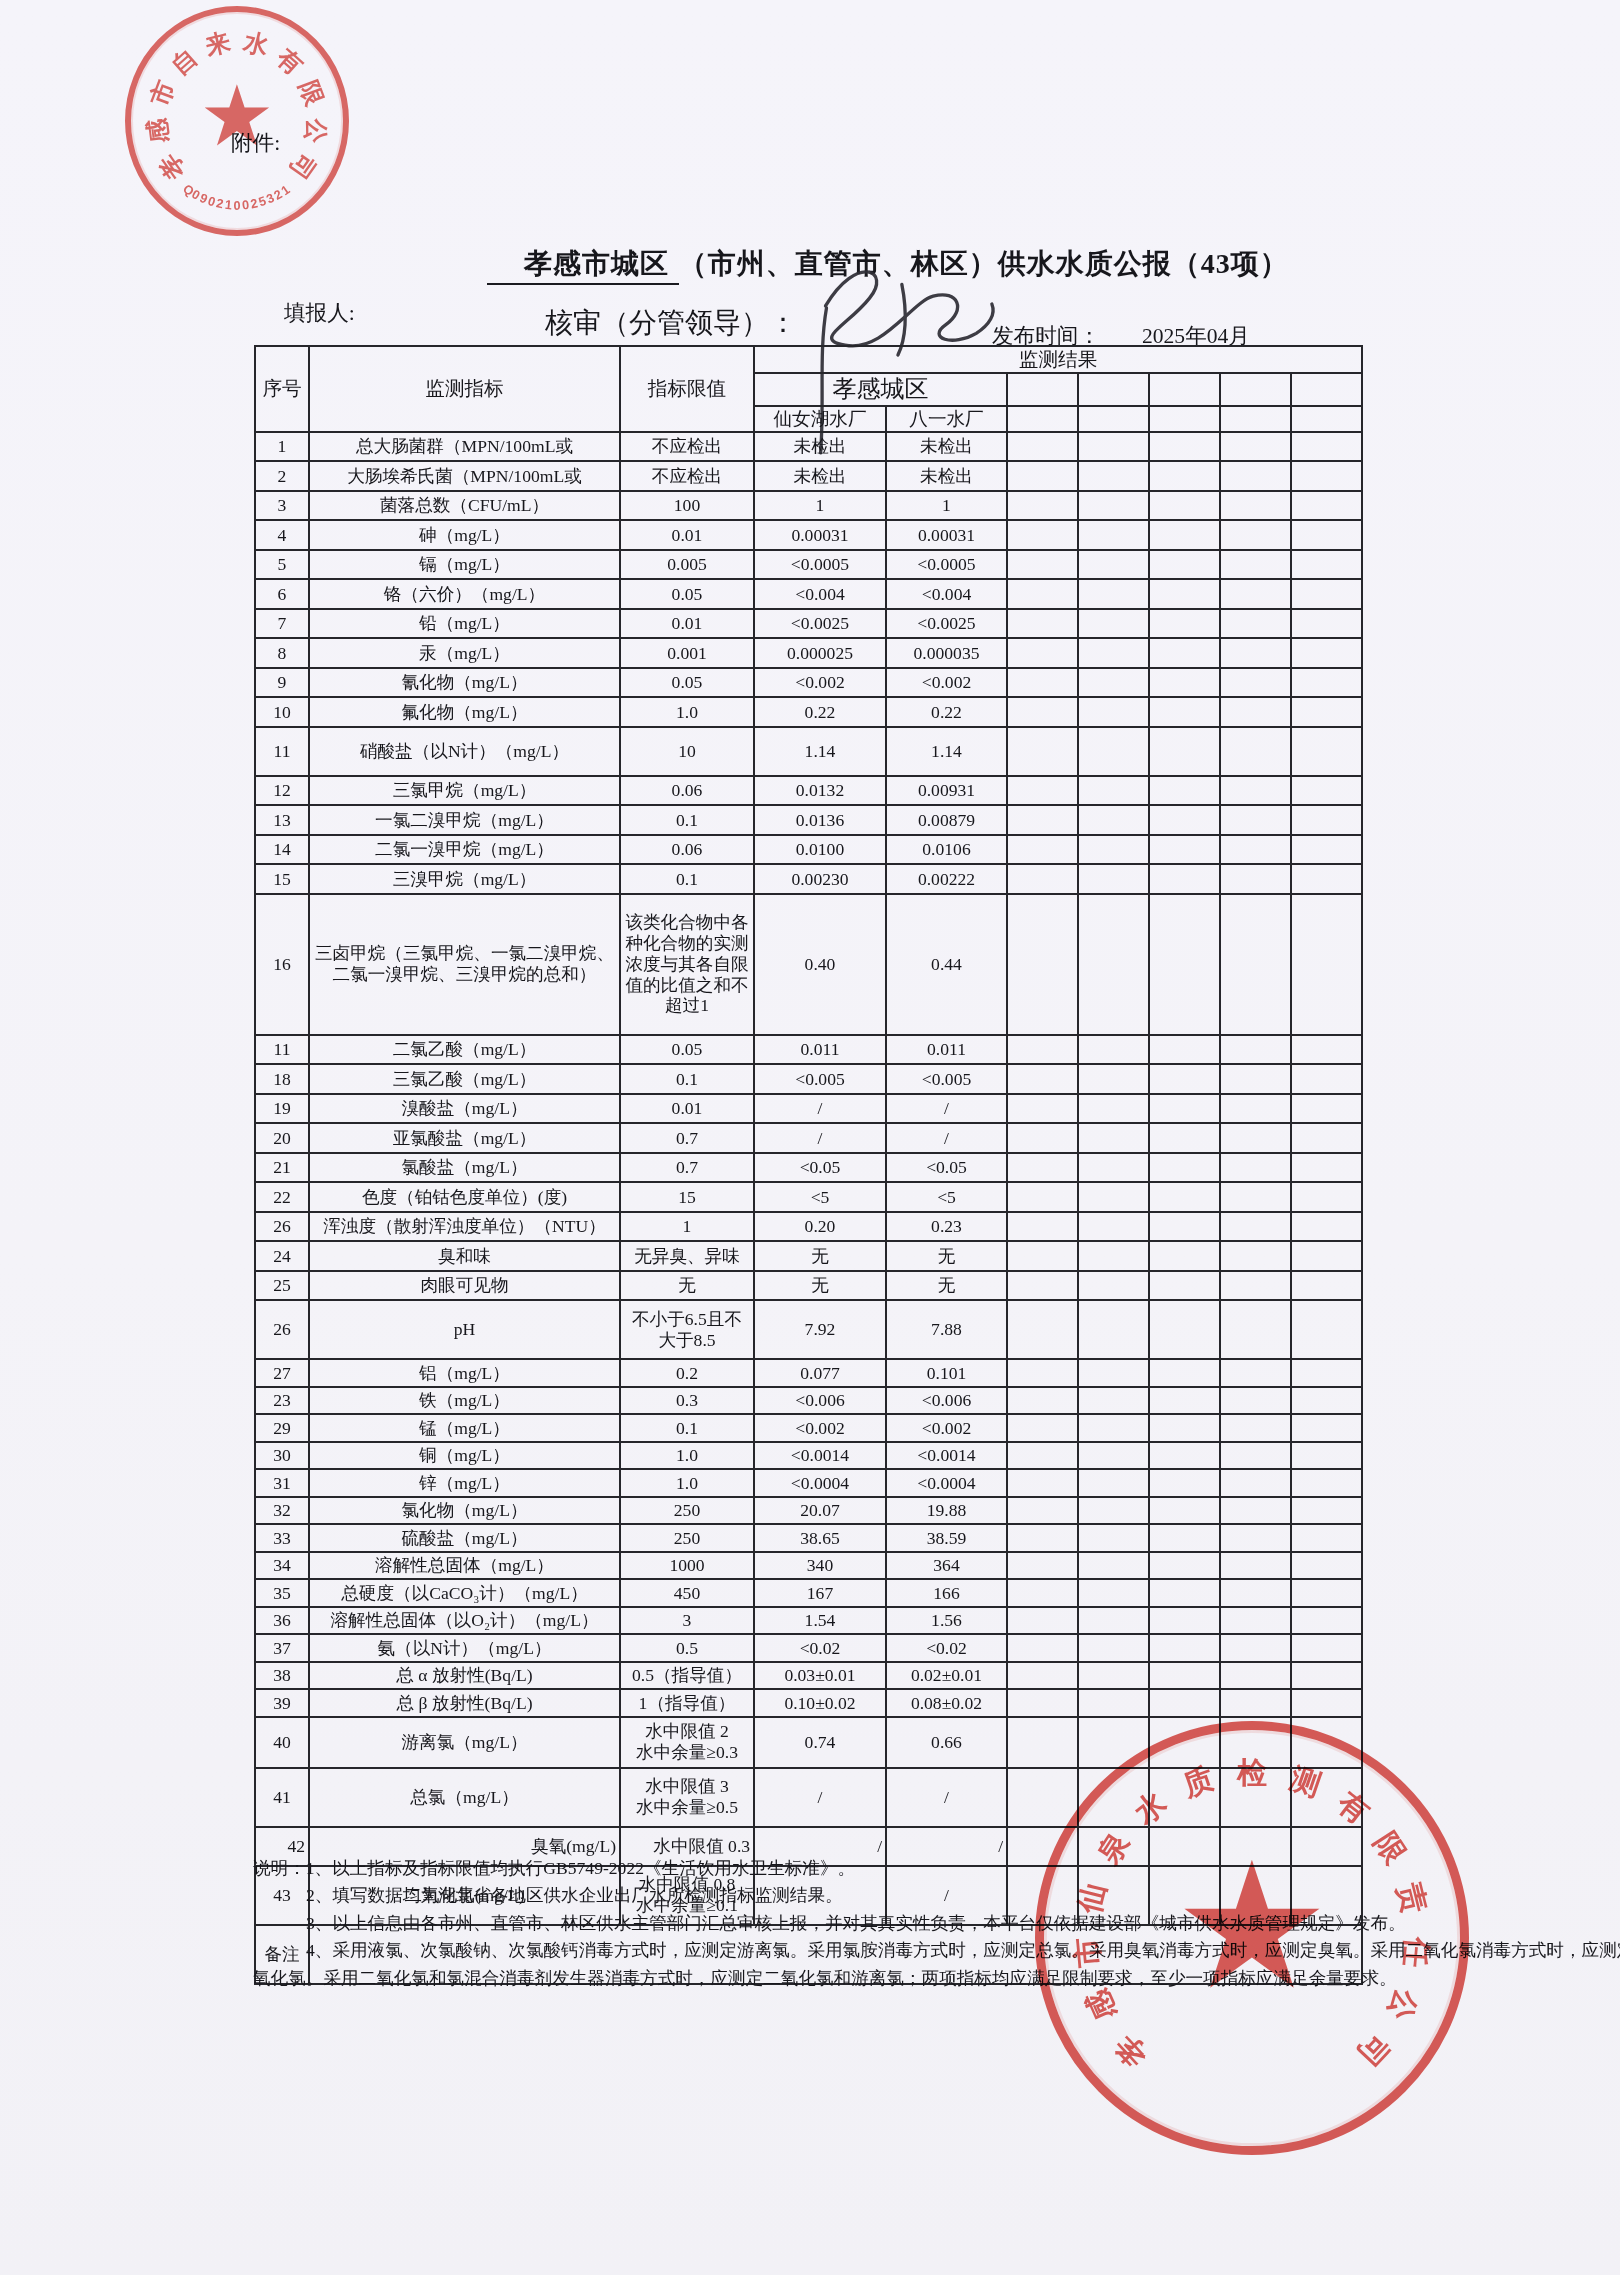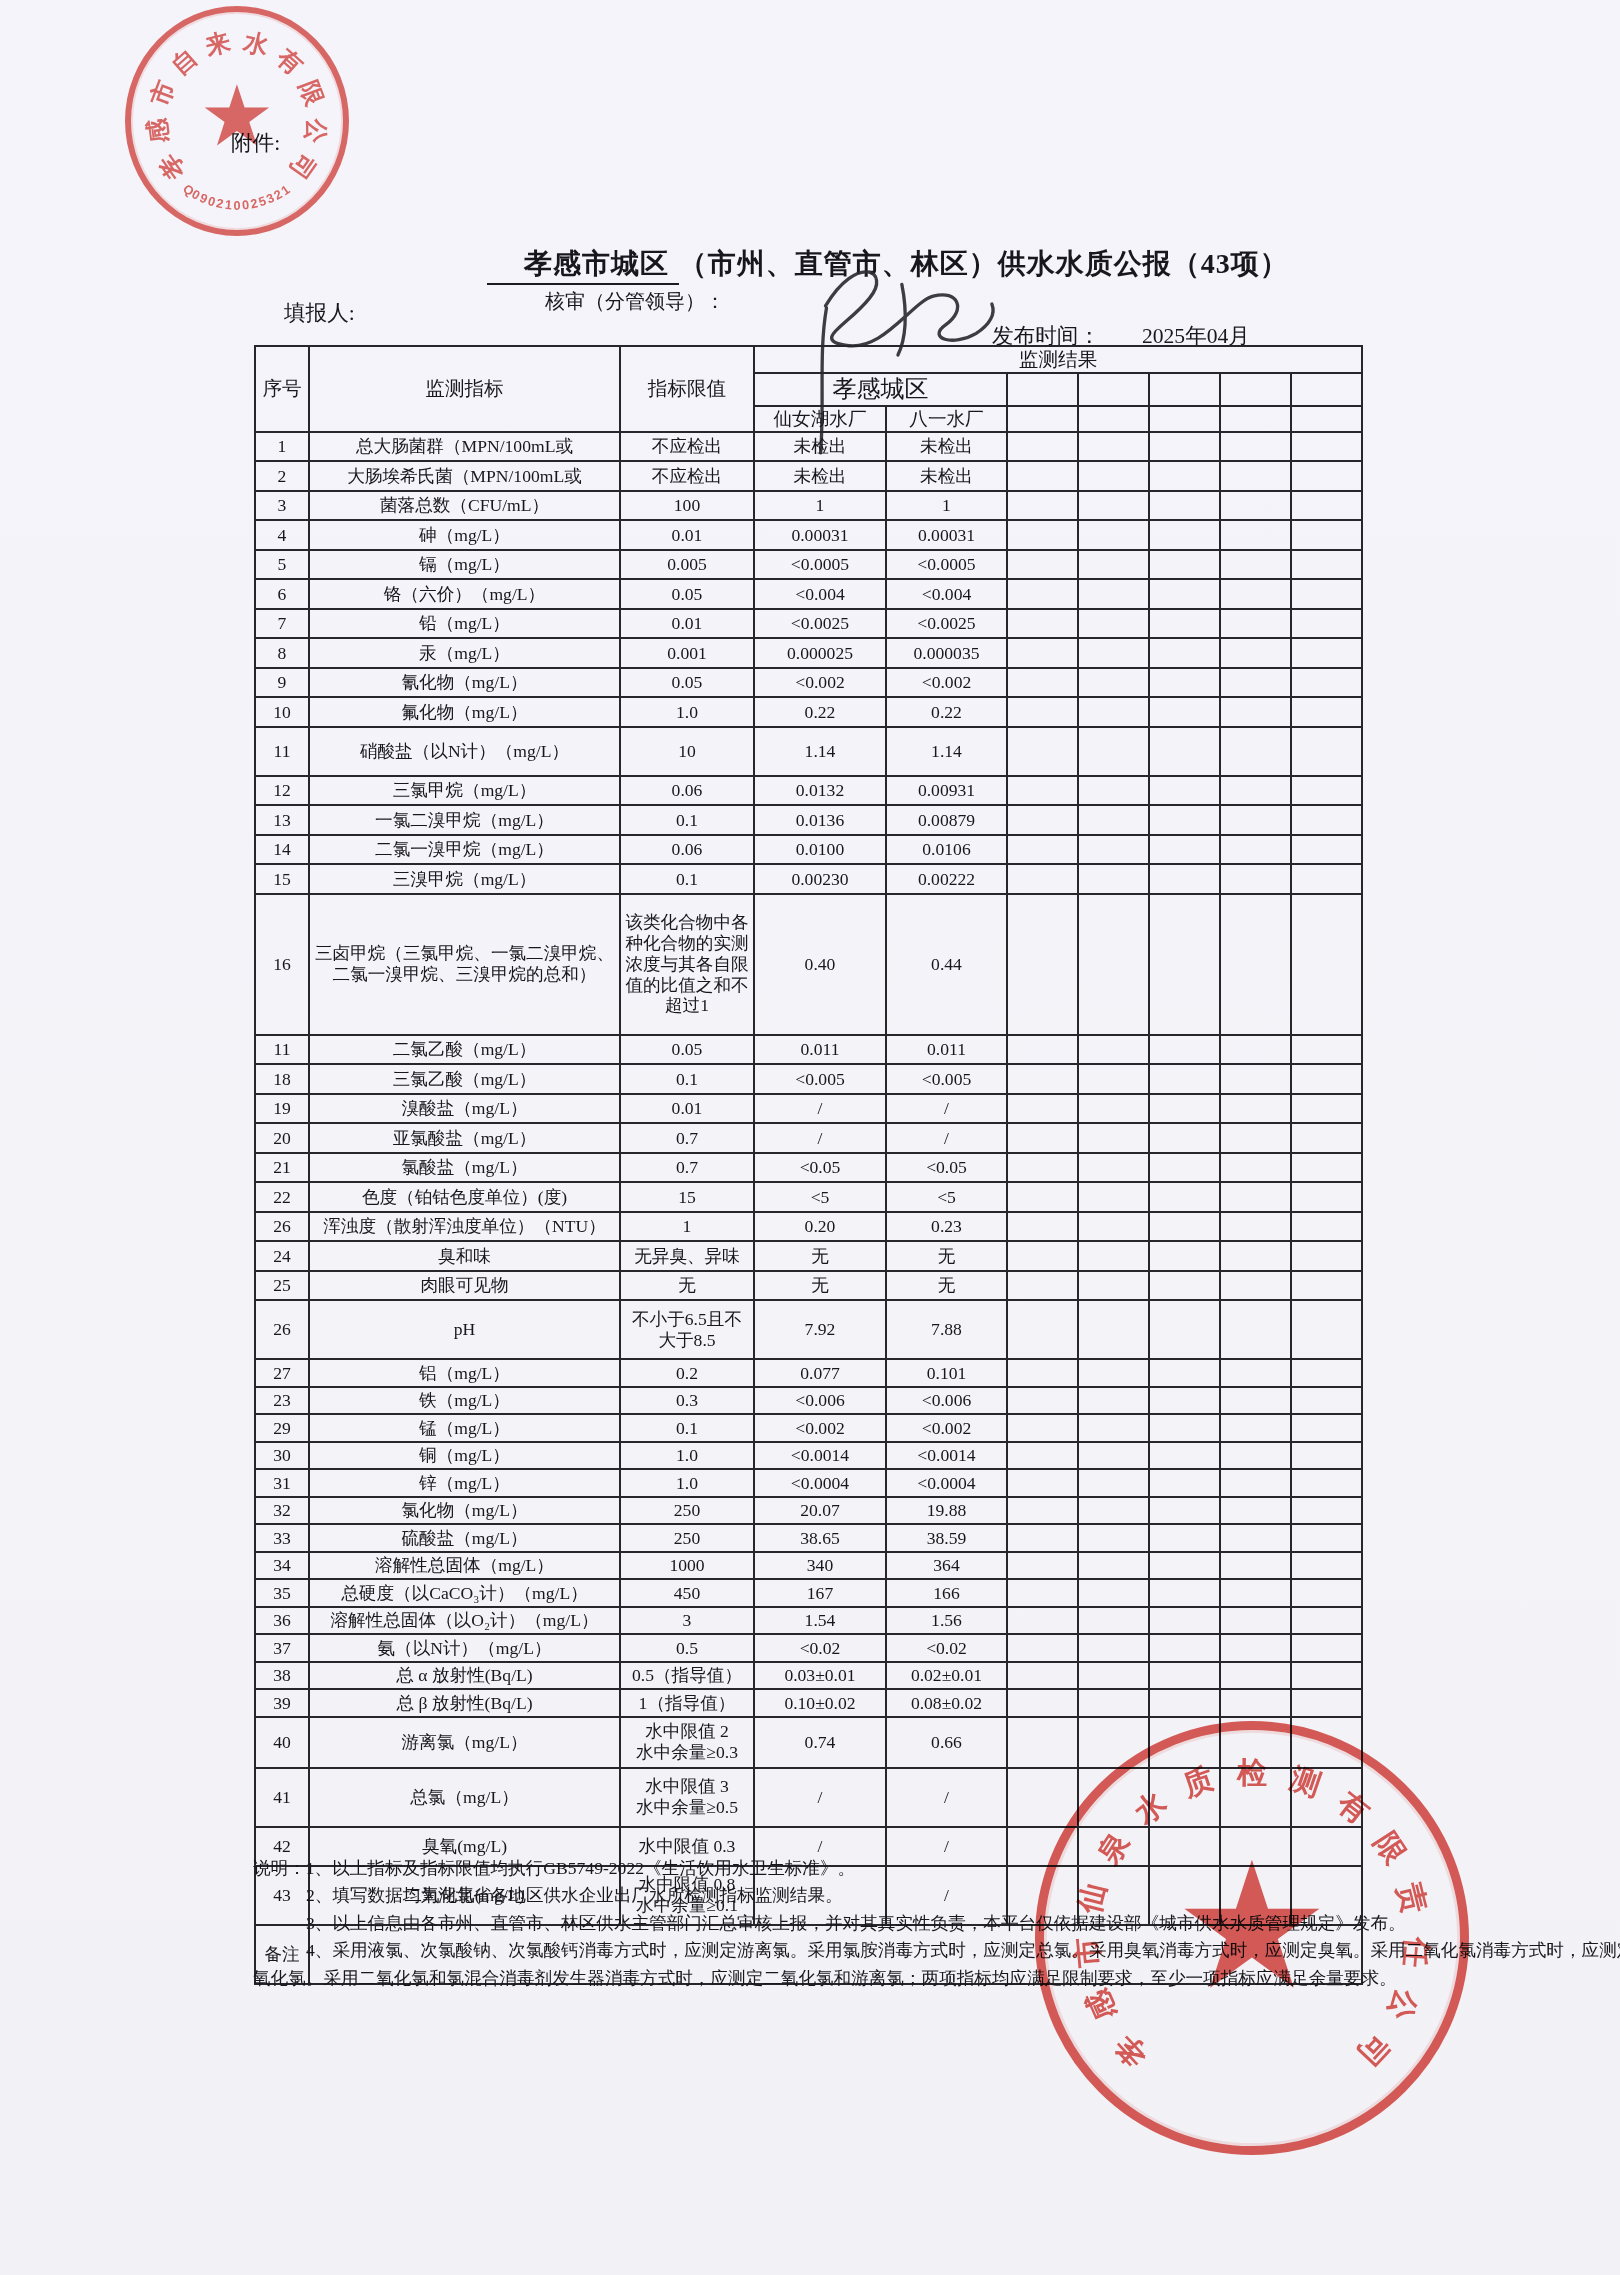--- a/index.html
+++ b/index.html
@@ -8,35 +8,35 @@
     background:linear-gradient(180deg,#f5f4fa 0%,#f4f3f8 55%,#f2f1f6 100%);
     font-family:"Liberation Serif","DejaVu Serif",serif;
     color:#17171c;
   }
   .abs{position:absolute;}
   
   .attachment{left:231px;top:128px;font-size:21.6px;}
   .doc-title{left:487px;top:245px;font-size:28px;font-weight:bold;letter-spacing:1px;white-space:nowrap;}
   .title-u{border-bottom:2.9px solid #1b1b20;padding:0 9.8px 3.9px 37px;}
   .filler{left:284px;top:298px;font-size:21.6px;}
-  .reviewer{left:545px;top:288px;font-size:20px;}
+  .reviewer{left:545px;top:304px;font-size:28px;}
   .publish{left:992px;top:321px;font-size:21.6px;white-space:nowrap;}
   .publish .val{margin-left:42px;}
   
   table.wq{border-collapse:collapse;table-layout:fixed;width:1105px;
     position:absolute;left:254px;top:345px;font-size:17.6px;}
   table.wq td{border:2px solid #26262b;text-align:center;padding:1px 2.9px;
     overflow:hidden;line-height:1.18;}
   table.wq{border:2.9px solid #202026;}
   td.ind{text-align:left;padding-left:6.9px;}
   td.lim{white-space:pre-line;}
   .hh1{height:27.4px;font-size:19.6px;}
   .hh2{height:29px;font-size:24px;}
   .hh3{height:25.5px;font-size:18.6px;}
-  tr.h26 td{height:25.5px;} tr.h24 td{height:23.5px;} tr.h36 td{height:35px;}
+  tr.h26 td{height:25.5px;} tr.h24 td{height:23.5px;} tr.h36 td{height:35px;text-align:right;}
   tr.h46 td{height:45px;} tr.h48 td{height:47px;} tr.h56 td{height:55px;}
   tr.h140 td{height:137px;}
   
   .notes{left:253px;top:1855px;width:1372px;font-size:17.6px;line-height:27.4px;}
   .note-line{white-space:nowrap;}
   .note-indent{padding-left:53px;}
   
   .stamp{border-radius:50%;mix-blend-mode:multiply;color:#d8423b;}
   .stamp .ctr{position:absolute;left:0;top:0;width:100%;height:100%;}
   .stamp span{font-family:"Liberation Sans","DejaVu Sans",sans-serif;font-weight:bold;}

